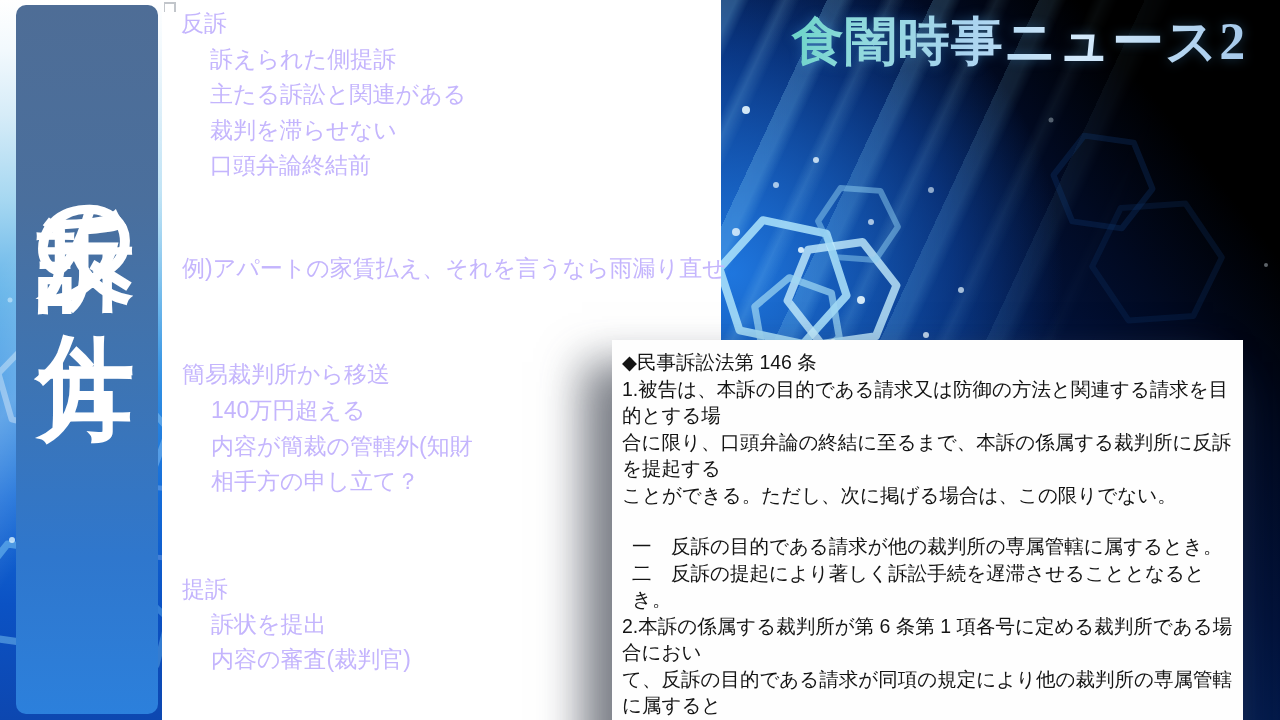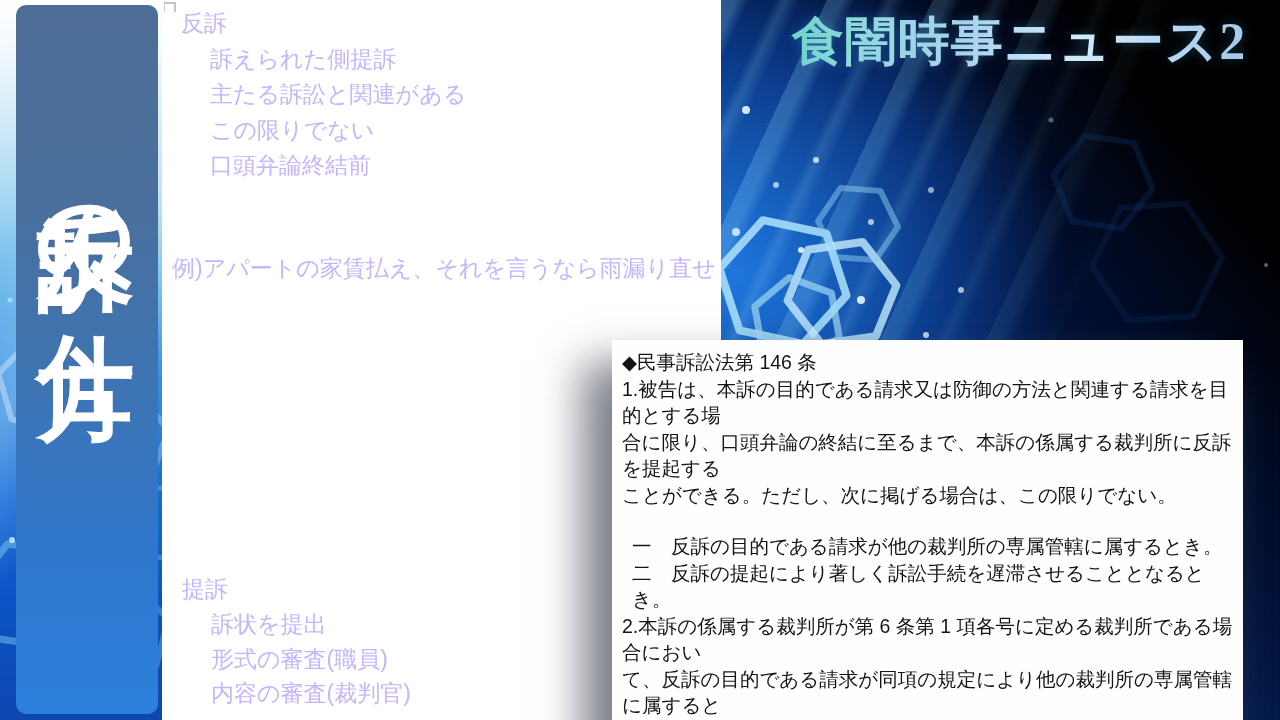--- a/index.html
+++ b/index.html
@@ -65,21 +65,21 @@
   .sidebar-title{
     writing-mode:vertical-rl;text-orientation:upright;
     margin-top:124px;
     color:#ffffff;font-weight:700;font-size:97px;line-height:1;
     letter-spacing:6px;
   }
   
   .note{position:absolute;z-index:3;color:#c4b5fd;font-size:23px;line-height:35.5px;white-space:nowrap;}
   .note .items{padding-left:29px;}
   .note-1{left:181px;top:6px;}
-  .note-example{left:172px;top:251px;}
+  .note-example{left:182px;top:251px;}
   .note-2{left:182px;top:357px;line-height:35.8px;}
   .note-3{left:182px;top:572px;line-height:34.8px;}
   
   .law-box{
     position:absolute;left:612px;top:340px;width:631px;height:432px;z-index:4;
     background:#fefefe;color:#141414;
     padding:9px 10px;box-sizing:border-box;
     font-size:19.5px;line-height:26.5px;
     box-shadow:-30px 22px 40px rgba(72,78,88,.62), -8px 40px 46px rgba(72,78,88,.35);
   }
@@ -162,35 +162,40 @@
 
   <div class="sidebar-panel">
     <div class="sidebar-title">反訴の仕方</div>
   </div>
 
   <div class="note note-1">
     <div>反訴</div>
     <div class="items">
       <div>訴えられた側提訴</div>
       <div>主たる訴訟と関連がある</div>
-      <div>この限りでない</div>
+      <div>裁判を滞らせない</div>
       <div>口頭弁論終結前</div>
     </div>
   </div>
 
   <div class="note note-example">例)アパートの家賃払え、それを言うなら雨漏り直せ</div>
 
   <div class="note note-2">
+    <div>簡易裁判所から移送</div>
+    <div class="items">
+      <div>140万円超える</div>
+      <div>内容が簡裁の管轄外(知財</div>
+      <div>相手方の申し立て？</div>
+    </div>
   </div>
 
   <div class="note note-3">
     <div>提訴</div>
     <div class="items">
       <div>訴状を提出</div>
-      <div>形式の審査(職員)</div>
       <div>内容の審査(裁判官)</div>
     </div>
   </div>
 
   <div class="law-box">
     <div>◆民事訴訟法第 146 条</div>
     <div class="para">1.被告は、本訴の目的である請求又は防御の方法と関連する請求を目的とする場
 合に限り、口頭弁論の終結に至るまで、本訴の係属する裁判所に反訴を提起する
 ことができる。ただし、次に掲げる場合は、この限りでない。</div>
     <div class="law-items">

